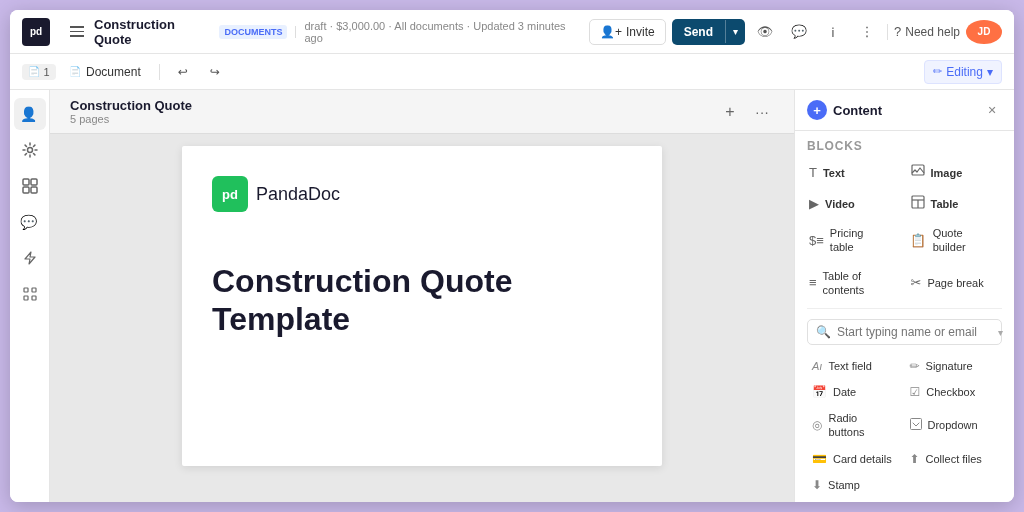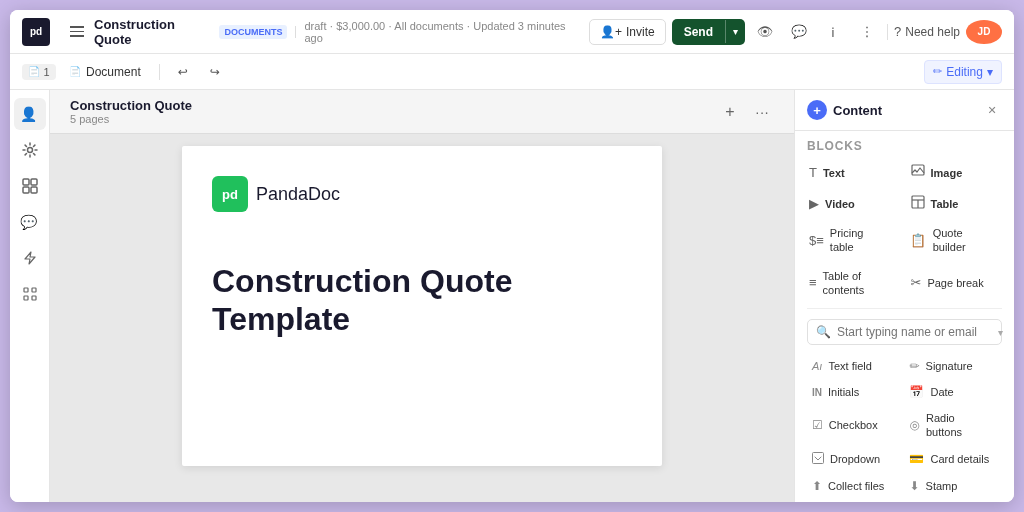--- a/index.html
+++ b/index.html
@@ -64,21 +64,21 @@
       display: flex; align-items: center; gap: 6px;
     }
     .btn-invite {
       display: flex; align-items: center; gap: 4px;
       background: #fff; border: 1px solid #ddd;
       padding: 5px 10px; border-radius: 5px;
       font-size: 12px; color: #333; cursor: pointer;
     }
     .btn-send {
       display: flex; align-items: center; gap: 0;
-      background: #14532d; border: none;
+      background: #0c4a6e; border: none;
       border-radius: 5px; cursor: pointer;
       overflow: hidden;
     }
     .btn-send-main {
       padding: 6px 12px; color: #fff; font-size: 12px; font-weight: 600;
     }
     .btn-send-arrow {
       padding: 6px 7px; color: #fff; font-size: 10px;
       border-left: 1px solid rgba(255,255,255,0.3);
     }
@@ -490,24 +490,20 @@
           <div class="fillable-item">
             <span class="fill-icon" style="font-size:11px;font-style:italic;">Aı</span>
             <span class="fill-label">Text field</span>
           </div>
 
           <div class="fillable-item">
             <span class="fill-icon">✏</span>
             <span class="fill-label">Signature</span>
           </div>
 
-          <div class="fillable-item">
-            <span class="fill-icon" style="font-size:10px;font-weight:bold;">IN</span>
-            <span class="fill-label">Initials</span>
-          </div>
 
           <div class="fillable-item">
             <span class="fill-icon">📅</span>
             <span class="fill-label">Date</span>
           </div>
 
           <div class="fillable-item">
             <span class="fill-icon">☑</span>
             <span class="fill-label">Checkbox</span>
           </div>

